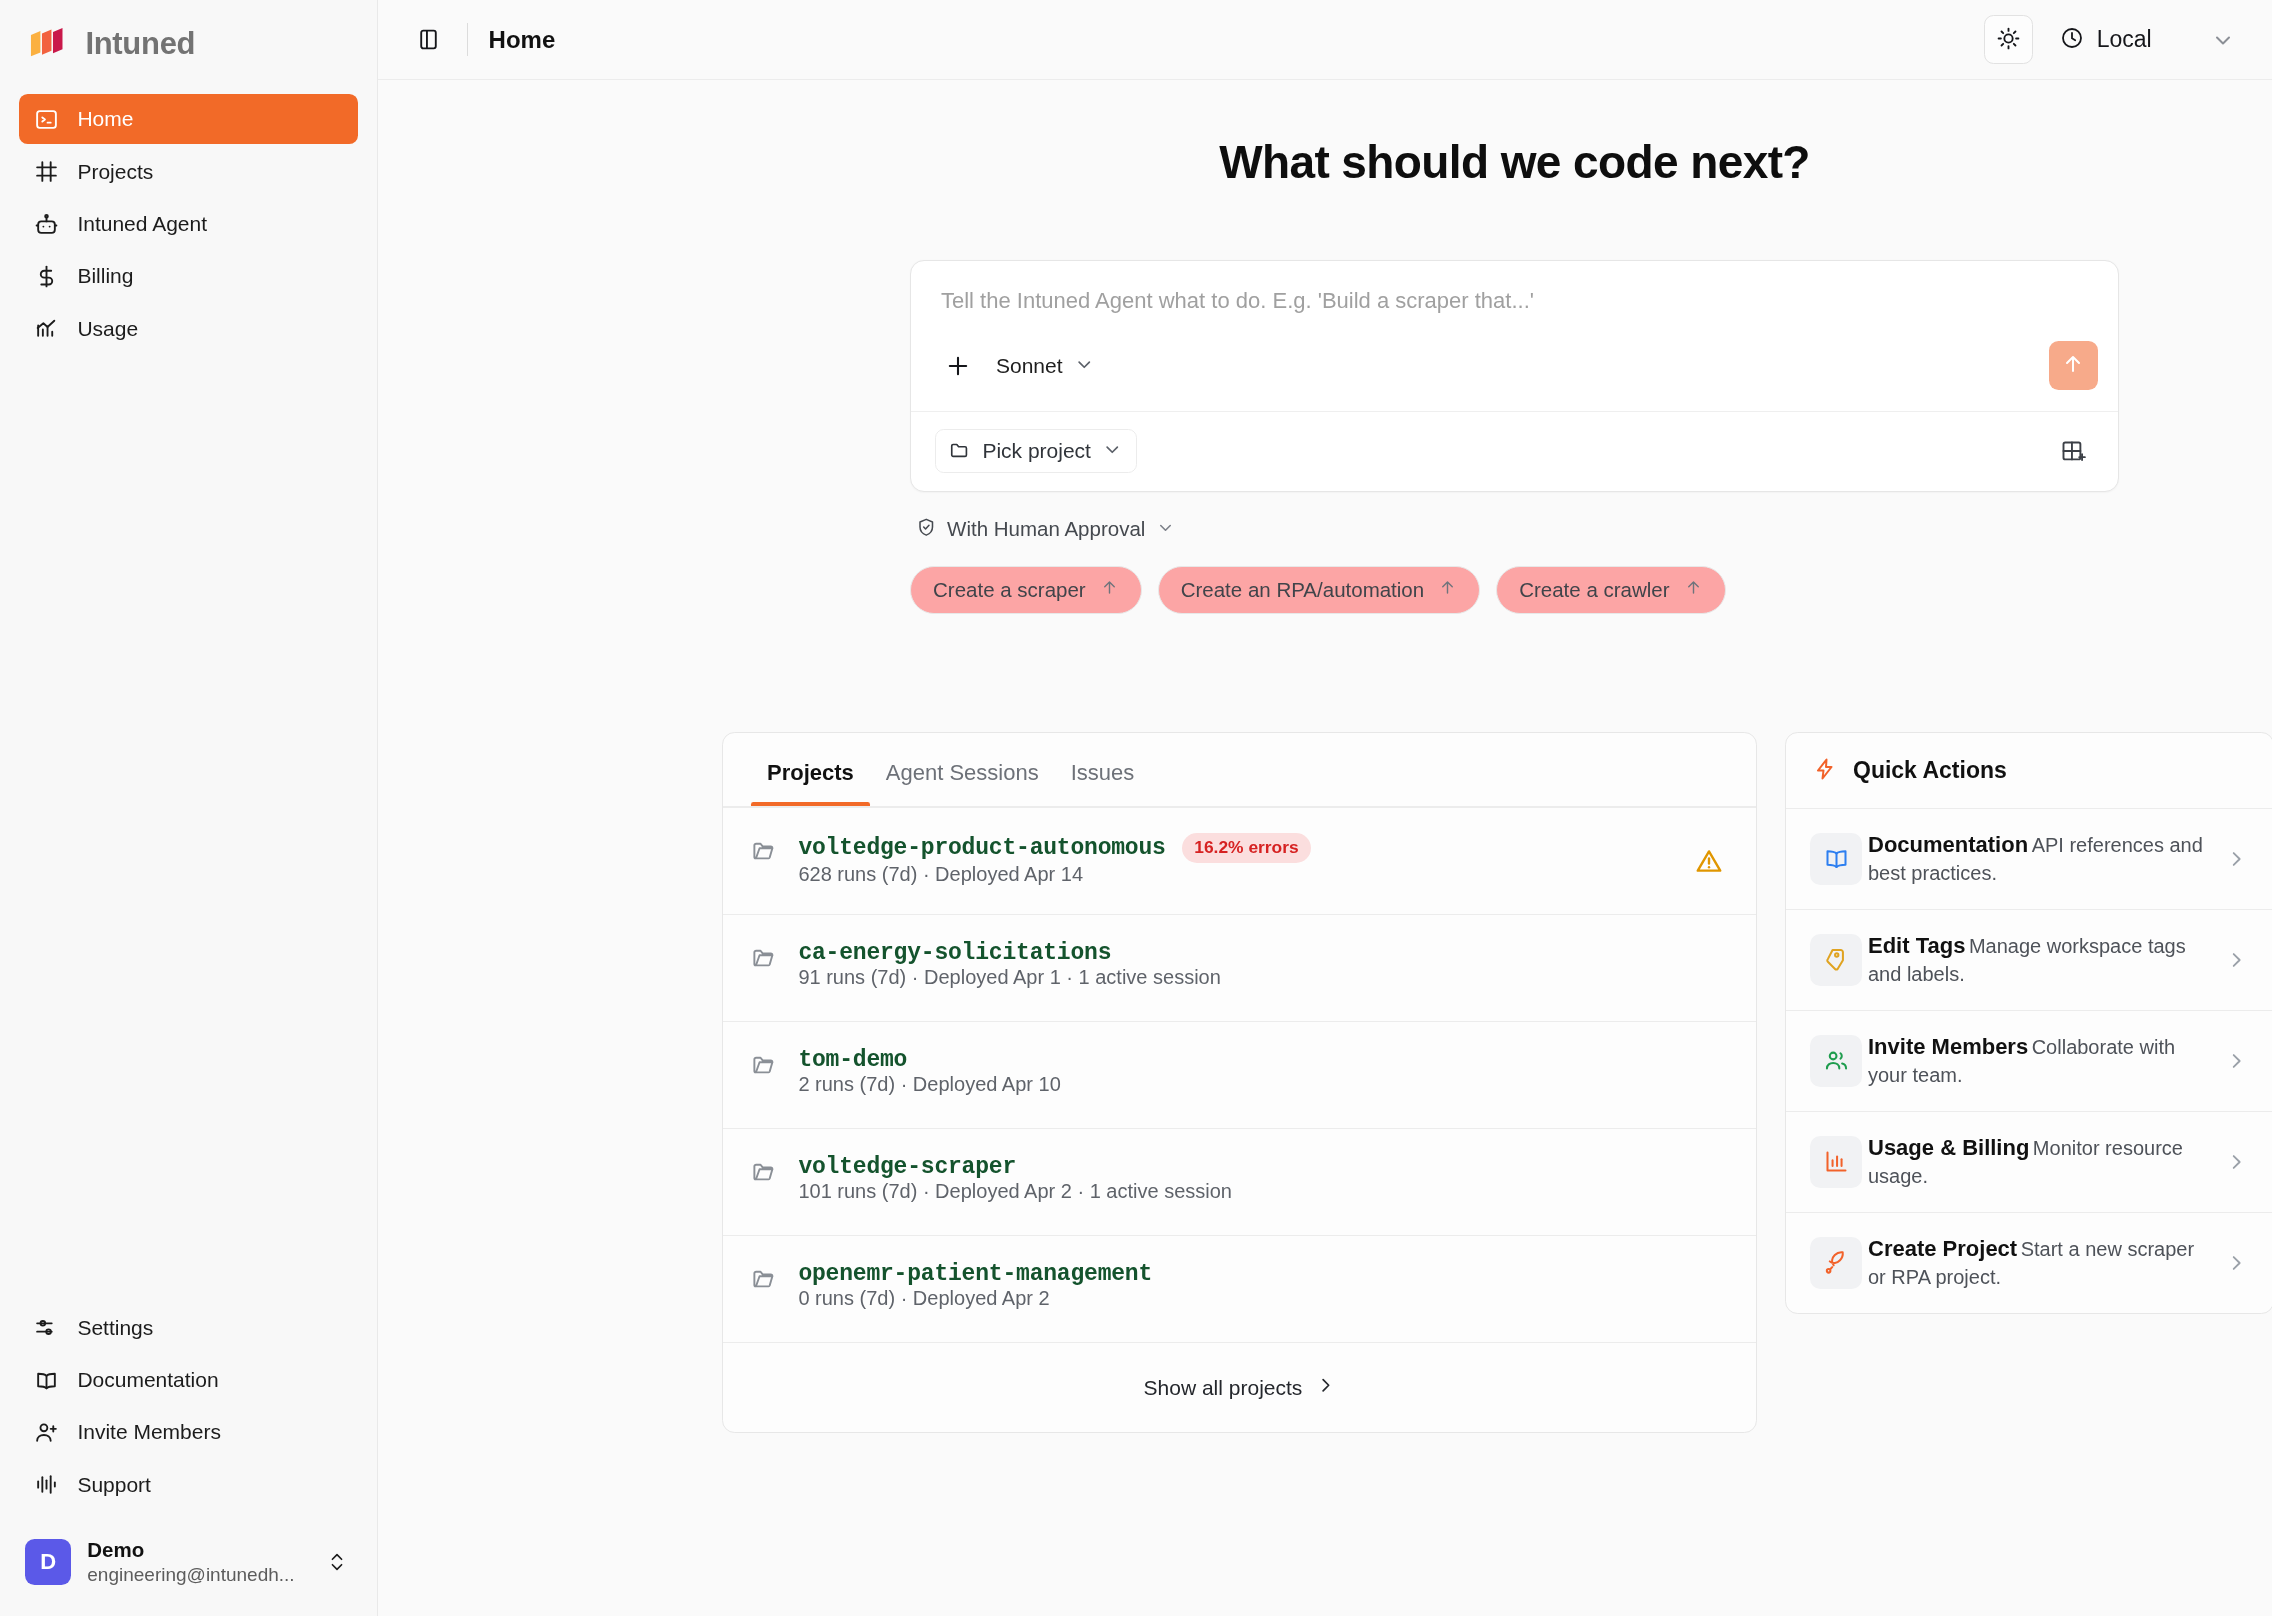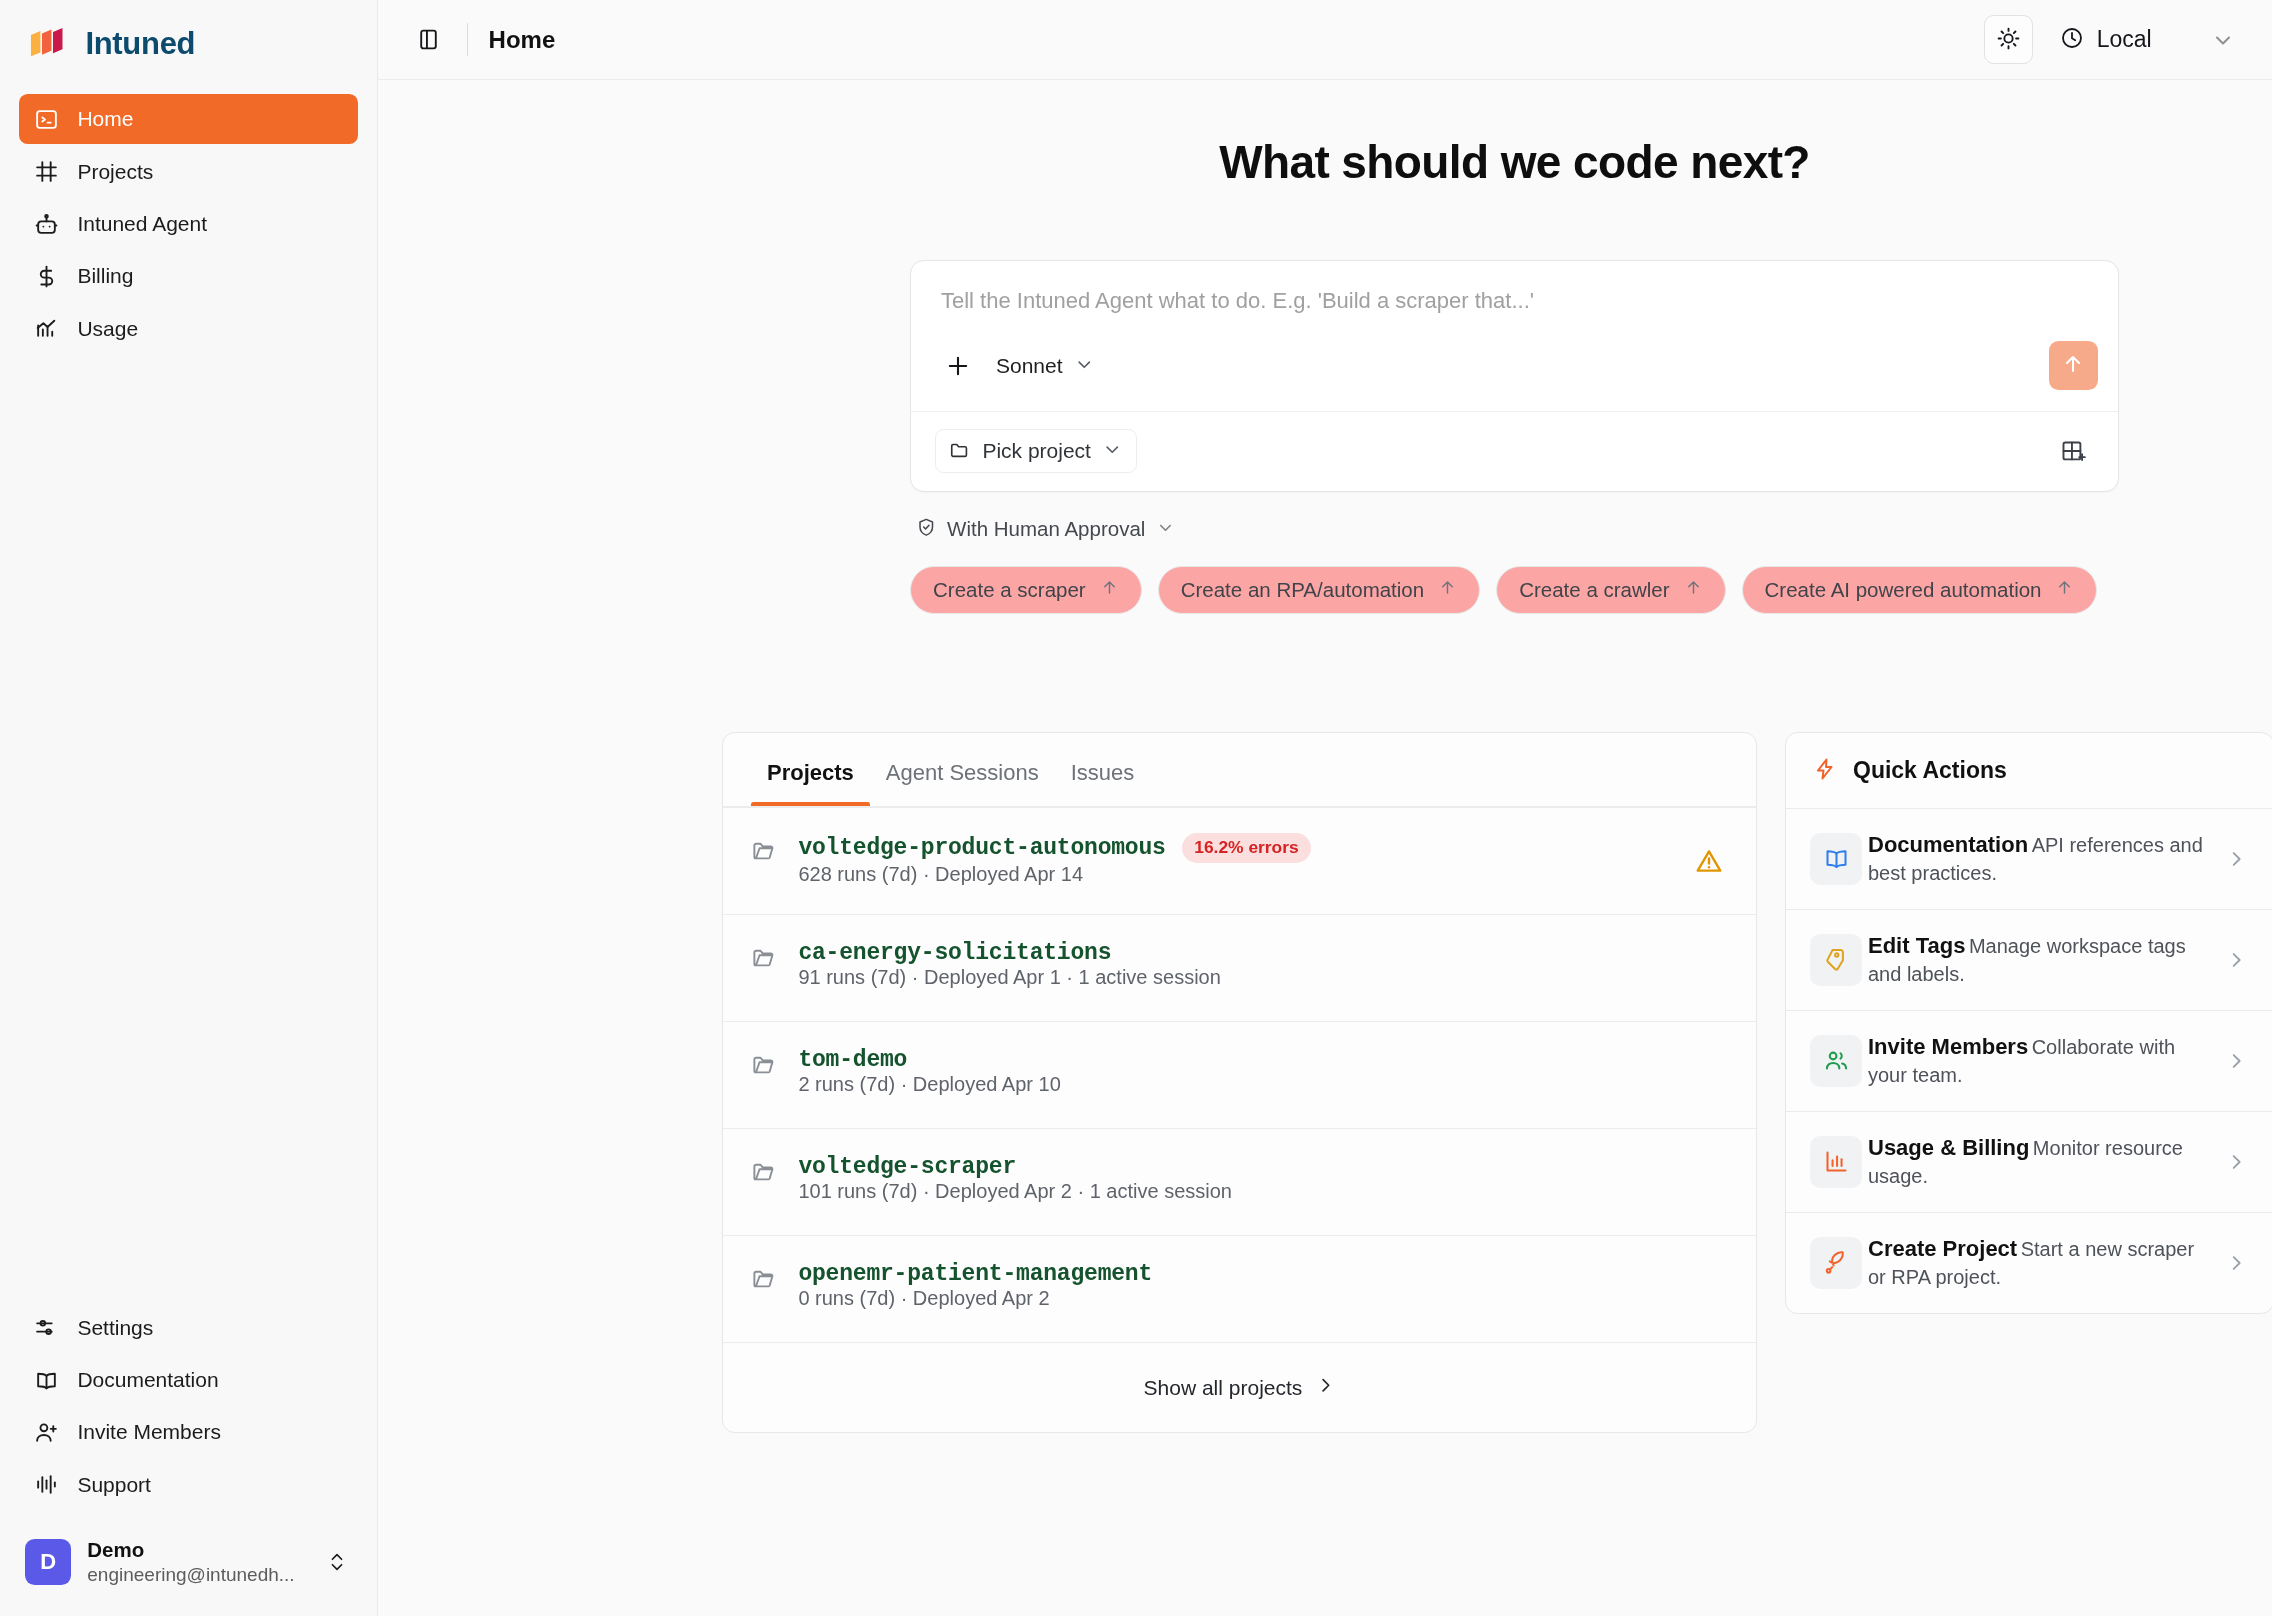--- a/index.html
+++ b/index.html
@@ -20,21 +20,21 @@
     display: flex; flex-direction: column;
     flex: 0 0 378px;
     position: relative;
   }
   .brand {
     display: flex; align-items: center; gap: 17.4px;
     padding: 20.5px 0 20.5px 27px;
     height: 88px;
   }
   .brand-logo { width: 41px; height: 41px; position: relative; flex: 0 0 41px; }
-  .brand-name { font-size: 31px; font-weight: 700; color: #0c4a6e; letter-spacing: -0.3px; }
+  .brand-name { font-size: 31px; font-weight: 700; color: #737373; letter-spacing: -0.3px; }
 
   .nav-top { padding: 6.3px 19px 0 19px; display: flex; flex-direction: column; gap: 2.4px; }
   .nav-item {
     display: flex; align-items: center; gap: 17.4px;
     height: 50px; padding: 0 14px;
     border-radius: 8.7px;
     color: #1c1c1c; font-size: 21px;
     cursor: pointer;
   }
   .nav-item .ic { width: 27px; height: 27px; display:flex; align-items:center; justify-content:center; flex:0 0 27px;}
@@ -466,28 +466,20 @@
               </span>
             </span>
             <span class="chip">
               <span>Create a crawler</span>
               <span>
                 <svg width="19" height="19" viewBox="0 0 24 24" fill="none" stroke="#6f747c" stroke-width="1.8" stroke-linecap="round" stroke-linejoin="round">
                     <path d="M12 19V5M6 11l6-6 6 6"></path>
                   </svg>
               </span>
             </span>
-            <span class="chip">
-              <span>Create AI powered automation</span>
-              <span>
-                <svg width="19" height="19" viewBox="0 0 24 24" fill="none" stroke="#6f747c" stroke-width="1.8" stroke-linecap="round" stroke-linejoin="round">
-                    <path d="M12 19V5M6 11l6-6 6 6"></path>
-                  </svg>
-              </span>
-            </span>
           </div>
         </div>
 
         <div class="panels">
 
           <div class="card projects-card">
             <div class="tabs">
               <span class="tab active">
                 <span>Projects</span>
               </span>

